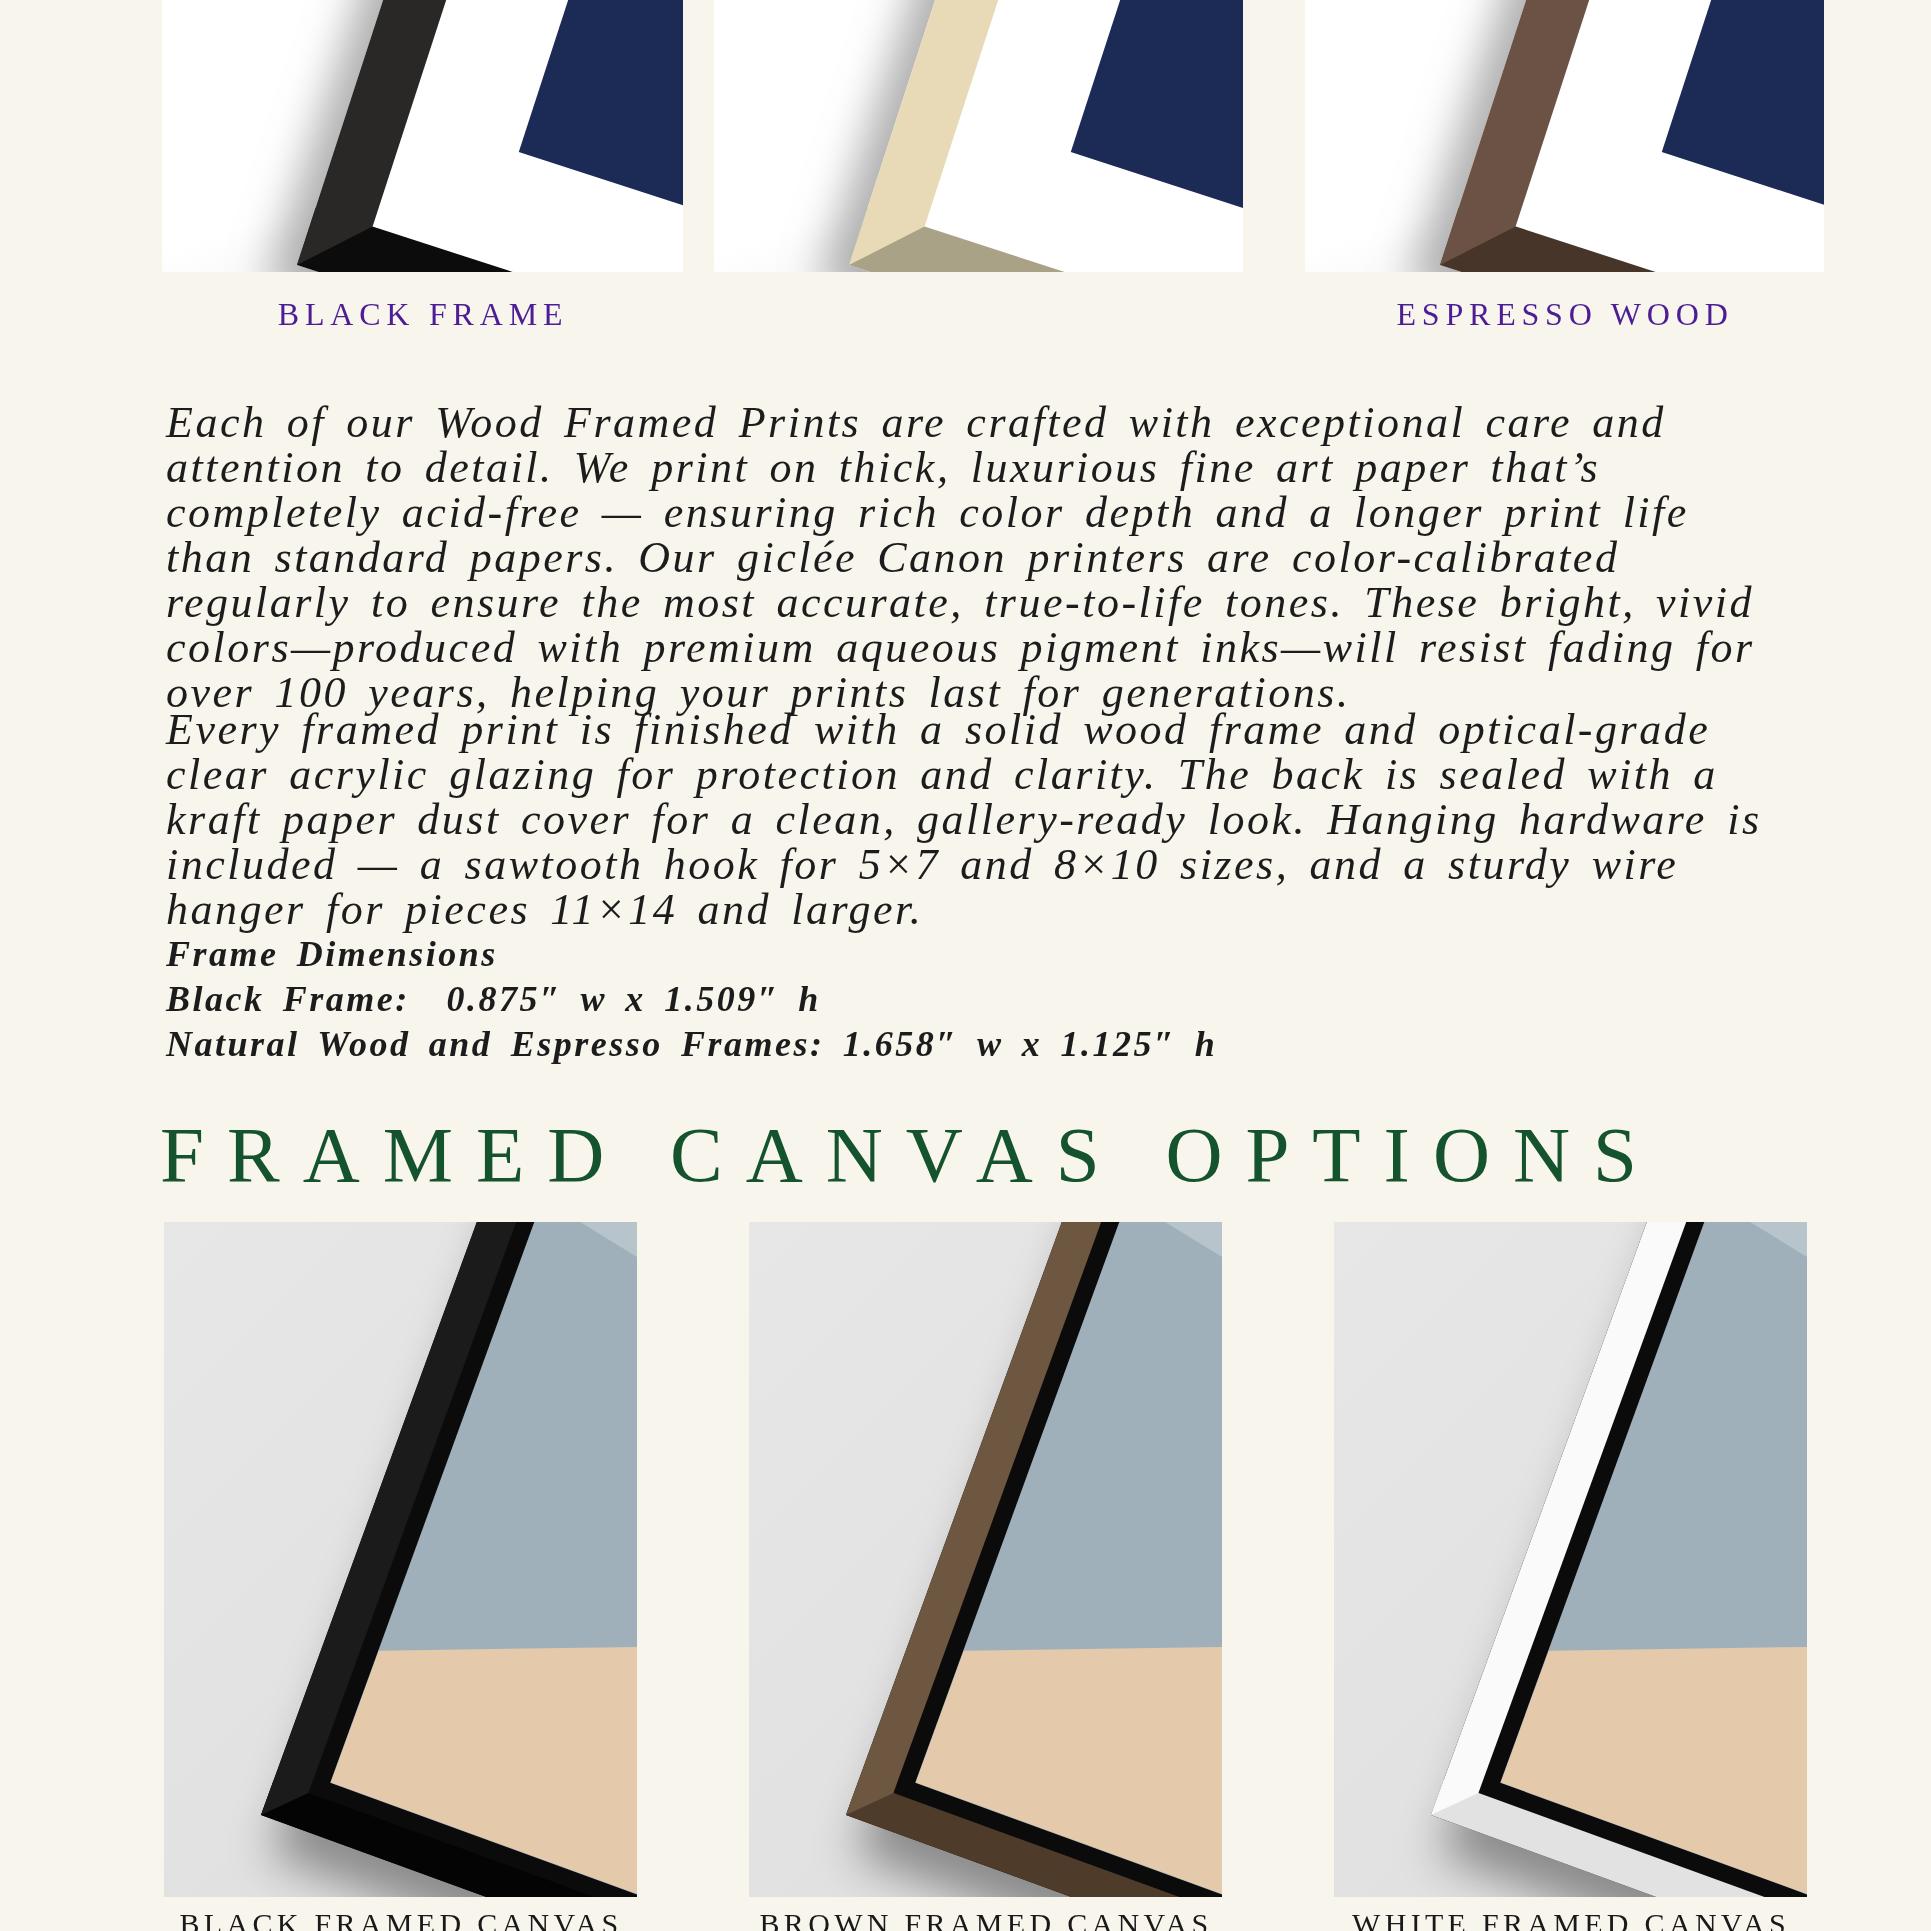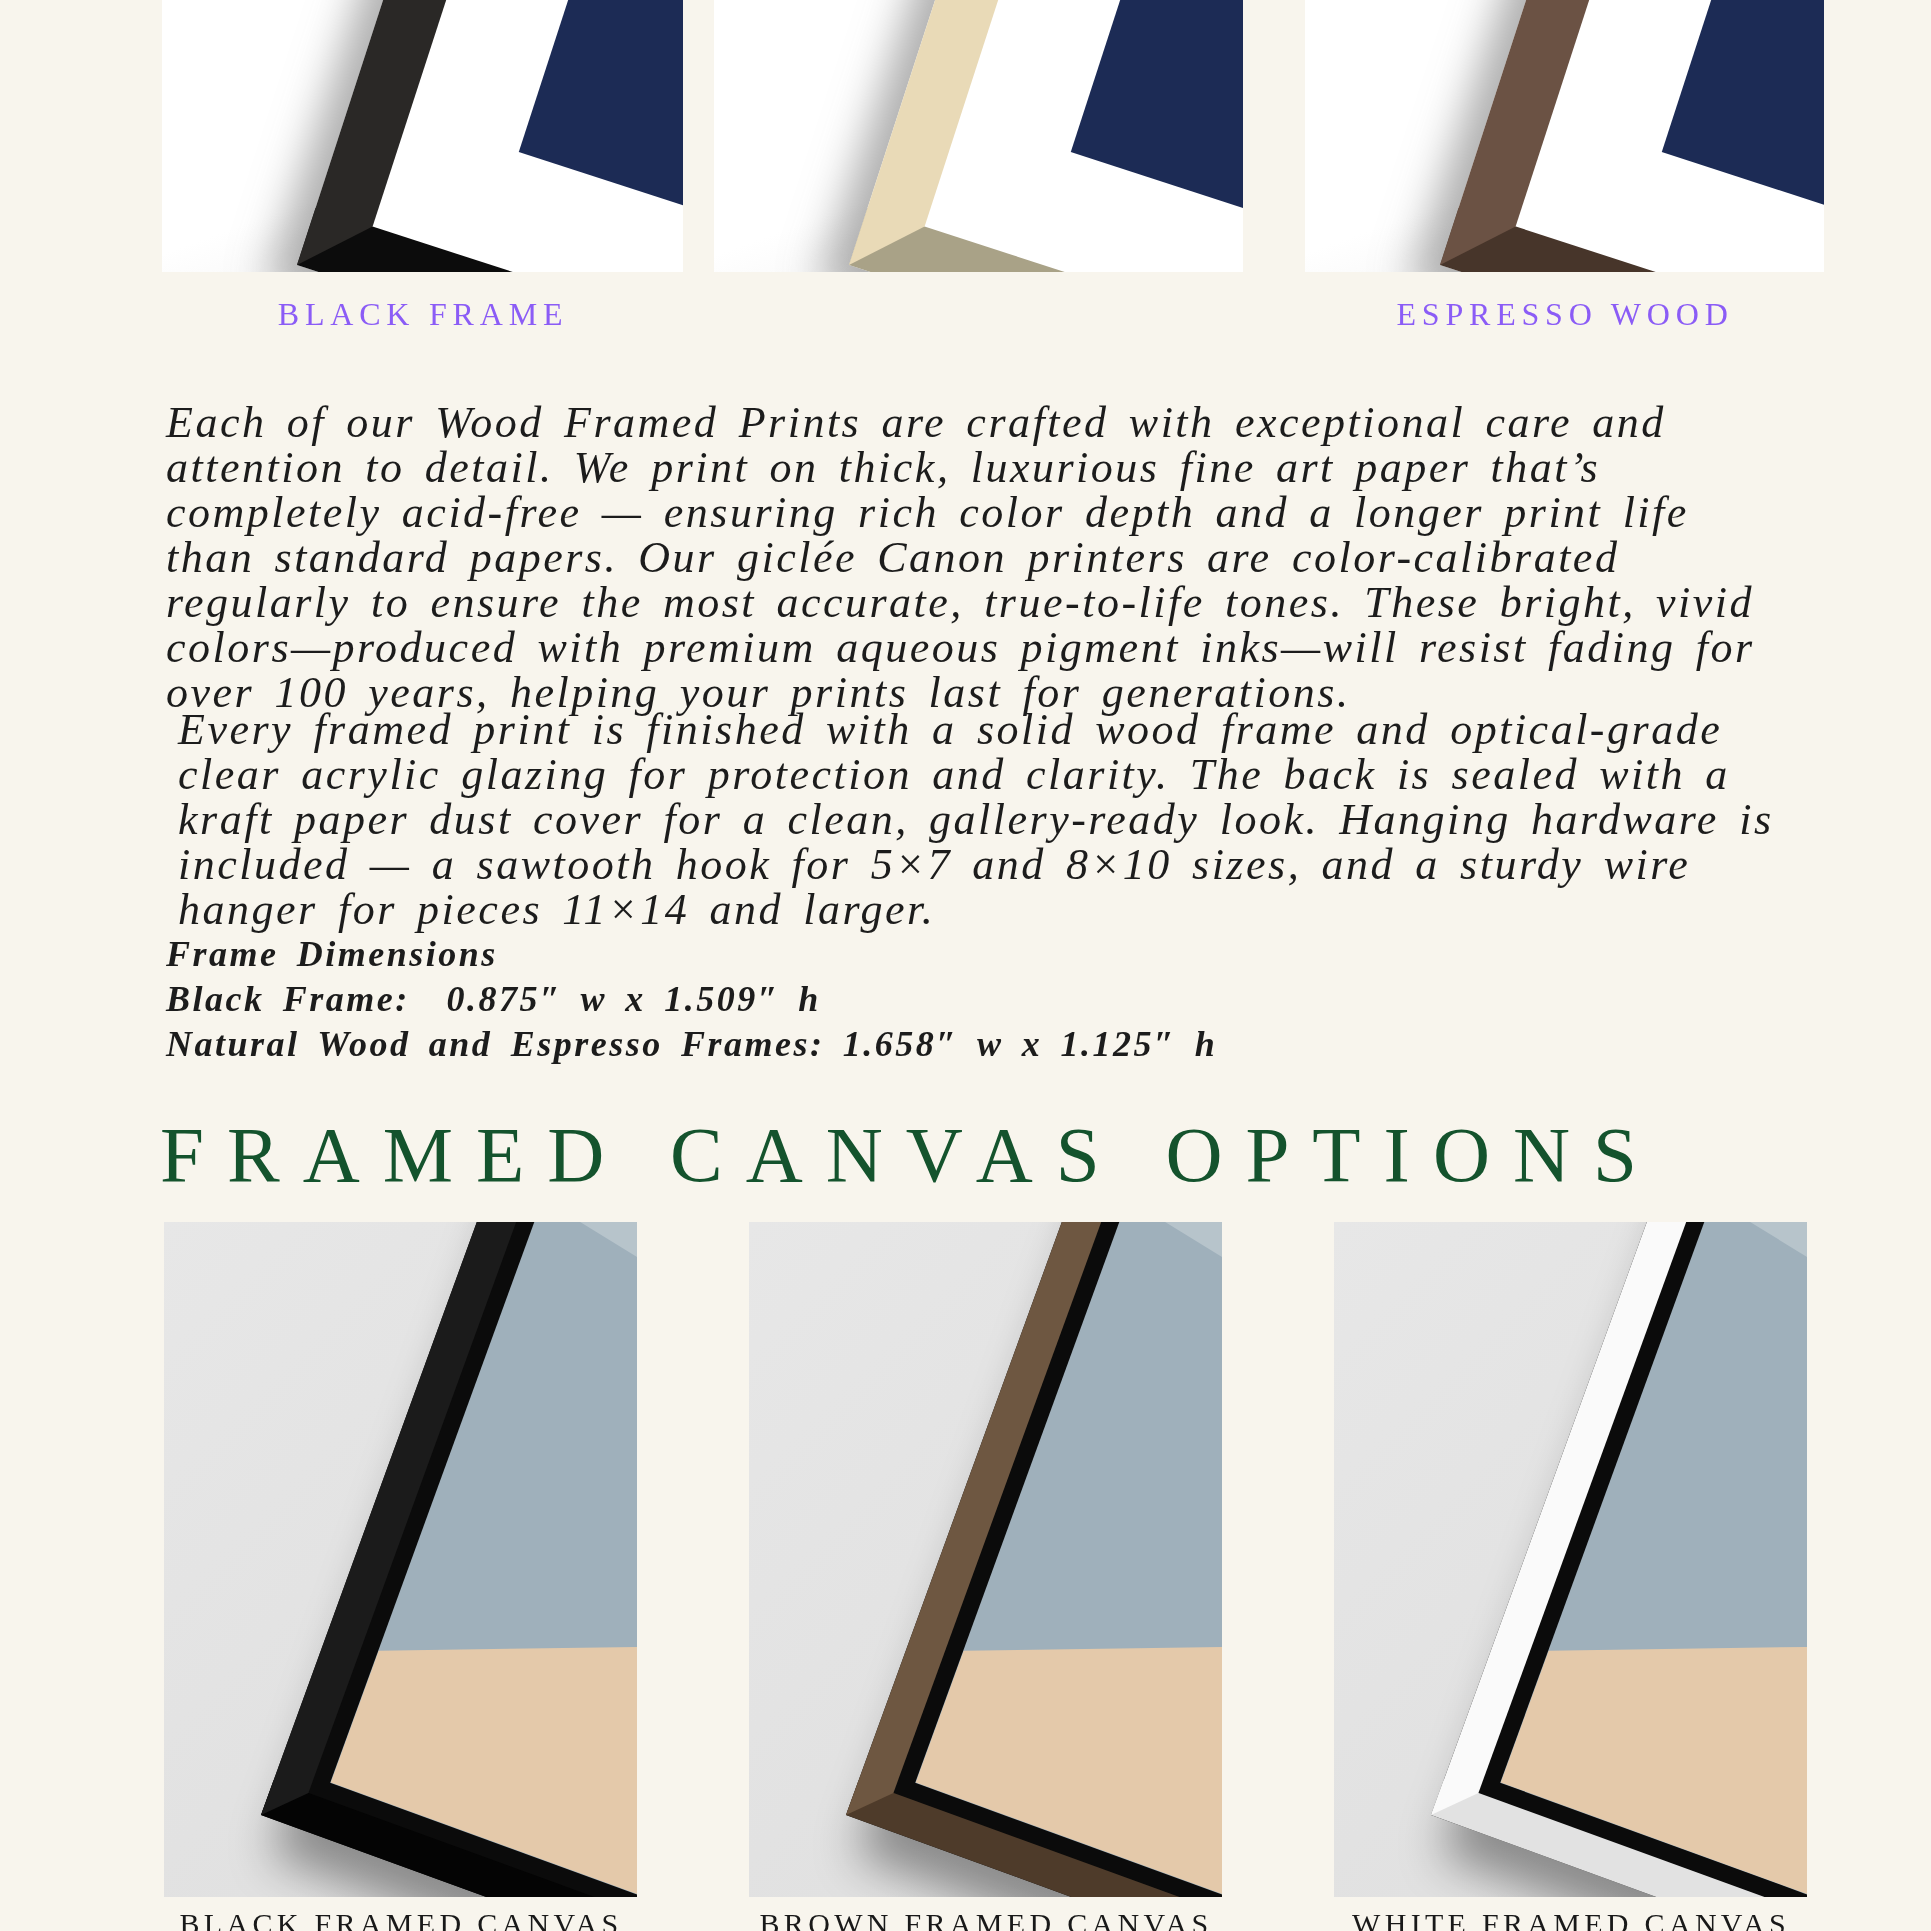--- a/index.html
+++ b/index.html
@@ -27,34 +27,34 @@
     padding:116px;box-sizing:border-box;
     transform:rotate(18deg);transform-origin:0 100%;
     box-shadow:-29px 34px 41px -5.8px rgba(110,110,110,.55);
   }
   .wart{width:100%;height:100%;}
 
   .wood-label-row{position:absolute;left:0;top:295px;width:1931px;height:48px;}
   .photo-label{
     position:absolute;transform:translateX(-50%);
     font-size:32px;letter-spacing:5.8px;line-height:39px;
-    color:#8b5cf6;white-space:nowrap;text-align:center;
+    color:#4c1d95;white-space:nowrap;text-align:center;
   }
   .photo-label.l1{left:423px;}
   .photo-label.l2{left:979px;}
   .photo-label.l3{left:1565px;}
 
   
   .copy{
     position:absolute;left:166px;width:1614px;
     font-style:italic;font-size:44px;line-height:45px;
     letter-spacing:2.5px;word-spacing:6.8px;color:#1c1c1c;
   }
   .copy.p1{top:400px;}
-  .copy.p2{top:707px;margin-left:12px;}
+  .copy.p2{top:707px;}
   .dims{position:absolute;left:166px;top:932px;width:1614px;
     font-style:italic;font-size:36px;color:#1c1c1c;letter-spacing:2.5px;word-spacing:6.8px;}
   .dims div{line-height:45px;white-space:pre-wrap;font-weight:bold;}
 
   
   .canvas-heading{
     position:absolute;left:160px;top:1110px;width:1641px;
     font-size:79px;line-height:89px;letter-spacing:23px;
     color:#14532d;white-space:nowrap;
   }

